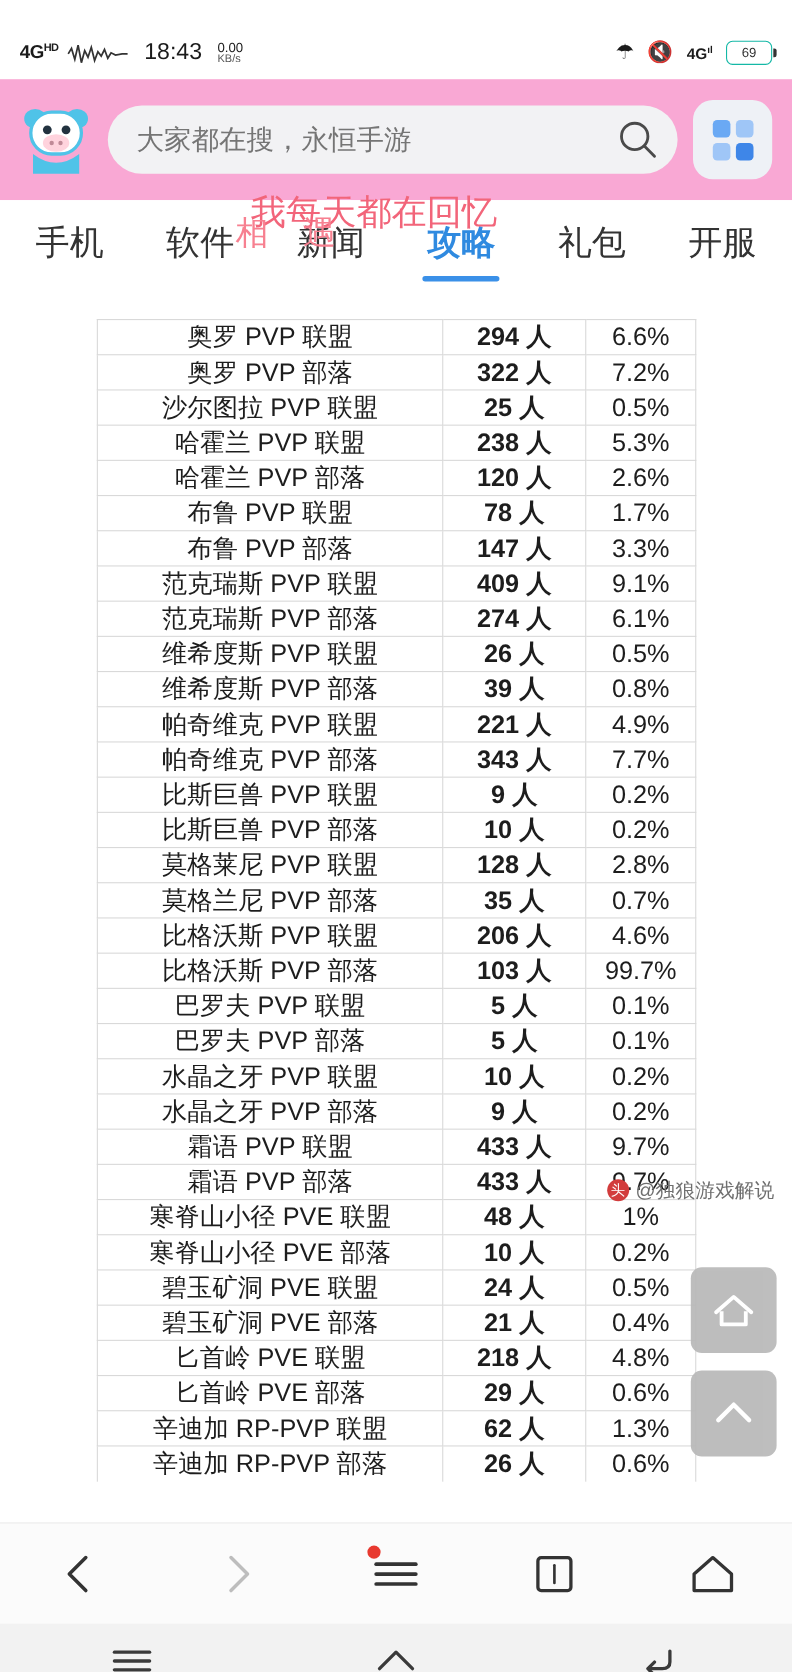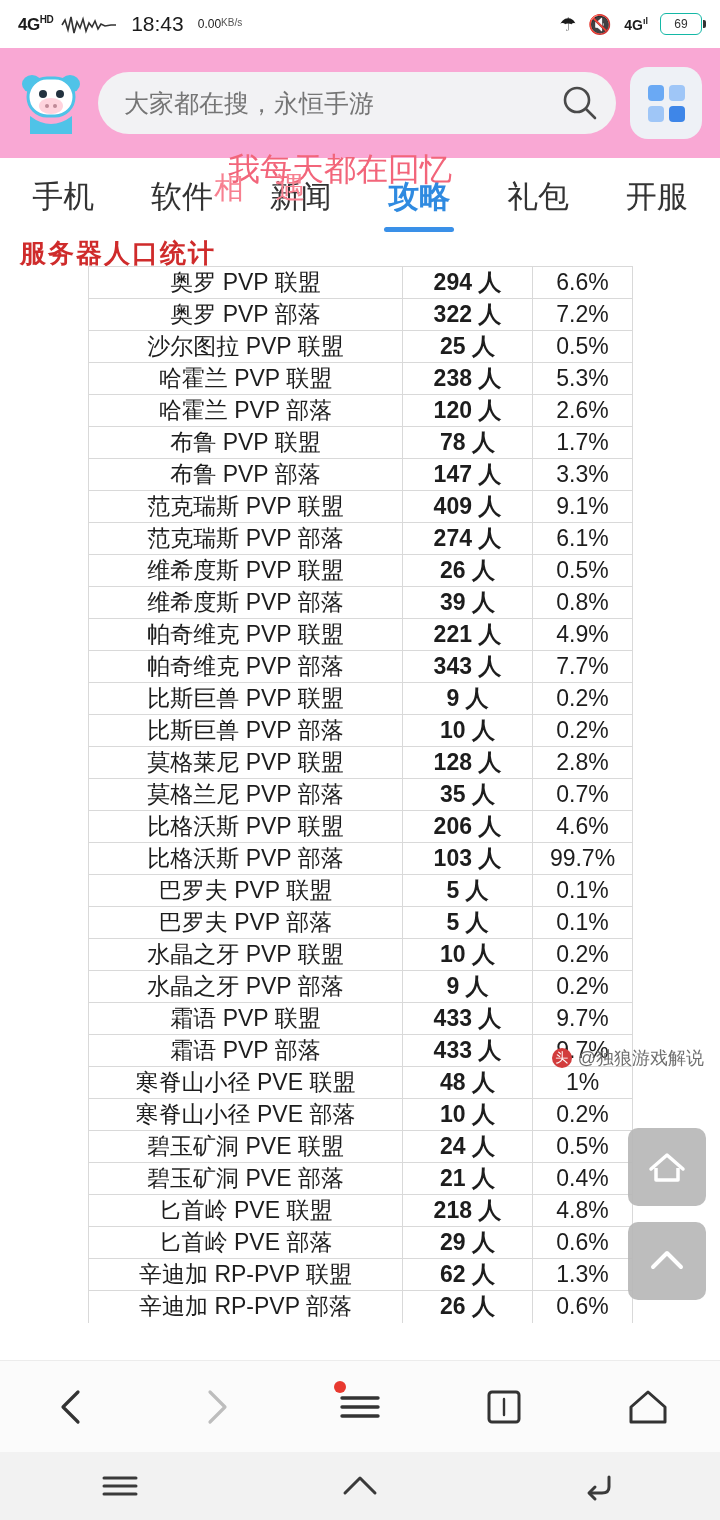--- a/index.html
+++ b/index.html
@@ -6,20 +6,21 @@
   html, body {
     width: 720px; height: 1520px;
     font-family: "Liberation Sans", sans-serif;
     background: #ffffff;
     overflow: hidden;
   }
   .phone {
     position: relative;
     width: 720px; height: 1080px;
     background: #ffffff;
+    margin-top: 24px;
   }
 
   
   .statusbar {
     height: 48px;
     display: flex;
     align-items: center;
     padding: 0 18px;
     font-size: 18px;
     color: #1b1b1b;
@@ -29,21 +30,21 @@
   .net-badge {
     font-size: 17px; font-weight: bold; letter-spacing: -0.5px;
   }
   .net-badge sup { font-size: 10px; vertical-align: super; }
   .sig-wave {
     width: 56px; height: 20px;
     position: relative;
   }
   .sig-wave svg { display: block; }
   .sb-time { font-size: 21px; font-weight: 500; margin-left: 6px; }
-  .sb-rate { display: flex; line-height: 1.0; margin-left: 6px; text-align: right; }
+  .sb-rate { display: flex; flex-direction: column; line-height: 1.0; margin-left: 6px; }
   .sb-rate .r1 { font-size: 12px; }
   .sb-rate .r2 { font-size: 10px; color: #555; }
   .sb-right {
     margin-left: auto;
     display: flex; align-items: center; gap: 12px;
   }
   .sb-right .ic { font-size: 19px; line-height: 1; }
   .sb-4g { font-size: 14px; font-weight: bold; }
   .sb-4g sup { font-size: 9px; }
   .battery {
@@ -317,21 +318,20 @@
     </div>
     <div class="tab">
       <span>开服</span>
     </div>
   </div>
 
   <div class="watermark wm1">我每天都在回忆</div>
   <div class="watermark wm2">相 遇</div>
 
   <div class="content">
-    <div class="redline">服务器人口统计</div>
 
     <div class="table-wrap">
       <table>
         <tbody>
           <tr>
               <td class="name">奥罗 PVP 联盟</td>
               <td class="count">294 人</td>
               <td class="pct">6.6%</td>
             </tr>
           <tr>

